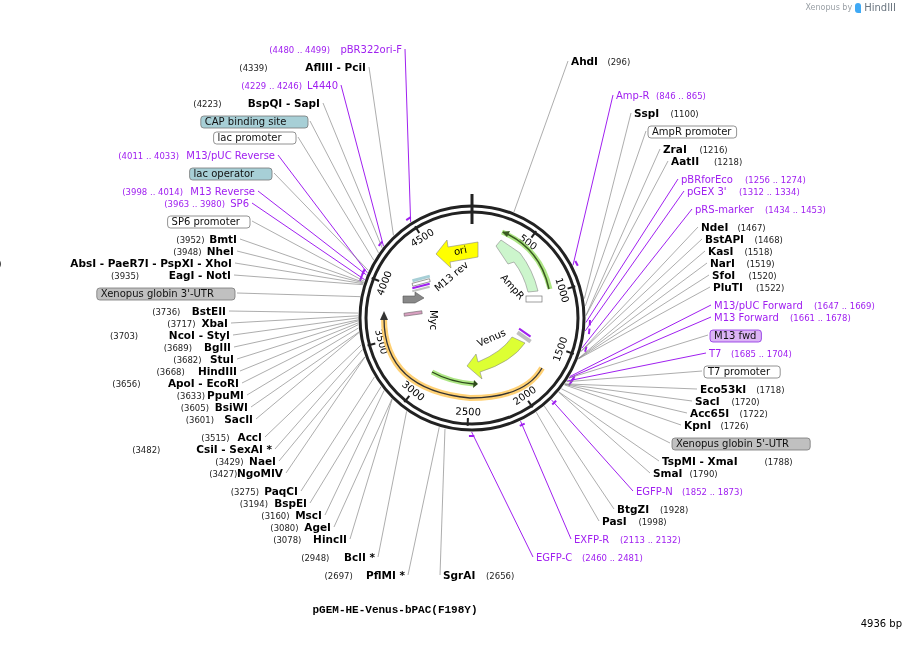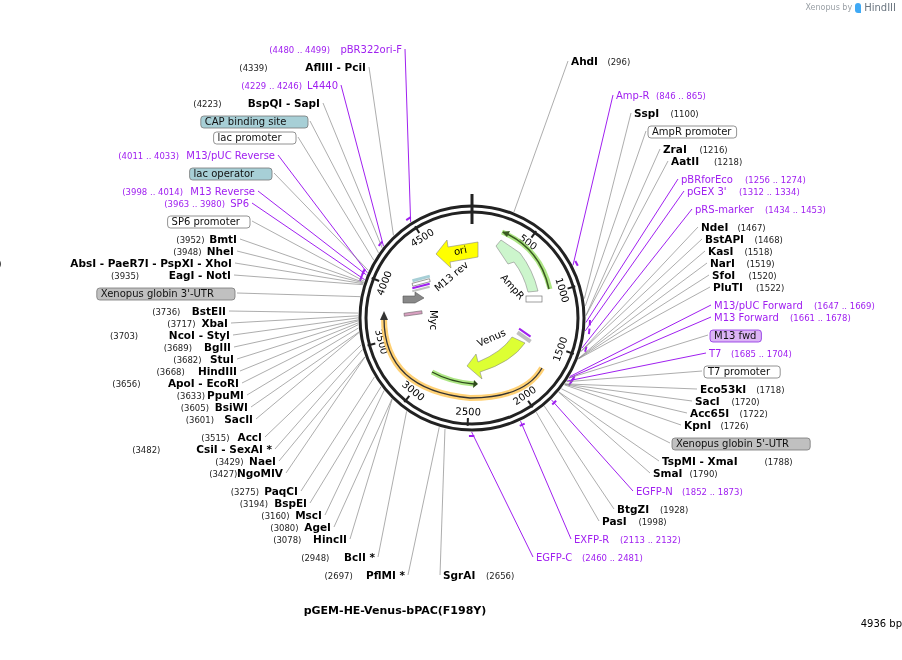--- a/index.html
+++ b/index.html
@@ -1,21 +1,21 @@
 <!DOCTYPE html>
 <html><head>
 <meta charset="utf-8">
 <style>
   html, body { margin:0; padding:0; background:#ffffff; }
   body { width:902px; height:660px; position:relative; overflow:hidden; font-family:"DejaVu Sans", sans-serif; }
   #map { position:absolute; left:0; top:0; }
   .credit { position:absolute; right:6px; top:2px; font-size:8px; color:#9aa0a6; font-family:"DejaVu Sans", sans-serif; display:flex; align-items:center; gap:3px; }
   .credit .brand { font-size:10px; color:#6b7680; }
   .credit .logo { display:inline-block; width:6px; height:10px; background:#3fa9f5; border-radius:3px 3px 0 3px; }
-  .title { position:absolute; left:0; width:790px; top:604px; text-align:center; font-weight:bold; font-size:11px; color:#000; }
+  .title { position:absolute; left:0; width:790px; top:604px; text-align:center; font-weight:bold; font-size:11px; color:#000;font-family:Liberation Mono, monospace; }
   .bp { position:absolute; left:0; width:902px; top:618px; text-align:right; font-size:10px; color:#000; }
   svg text { font-family:"DejaVu Sans", sans-serif; }
 </style>
 </head>
 <body>
 
 <div class="credit">
   <span>Xenopus by</span>
   <span class="logo"></span>
   <span class="brand">HindIII</span>

